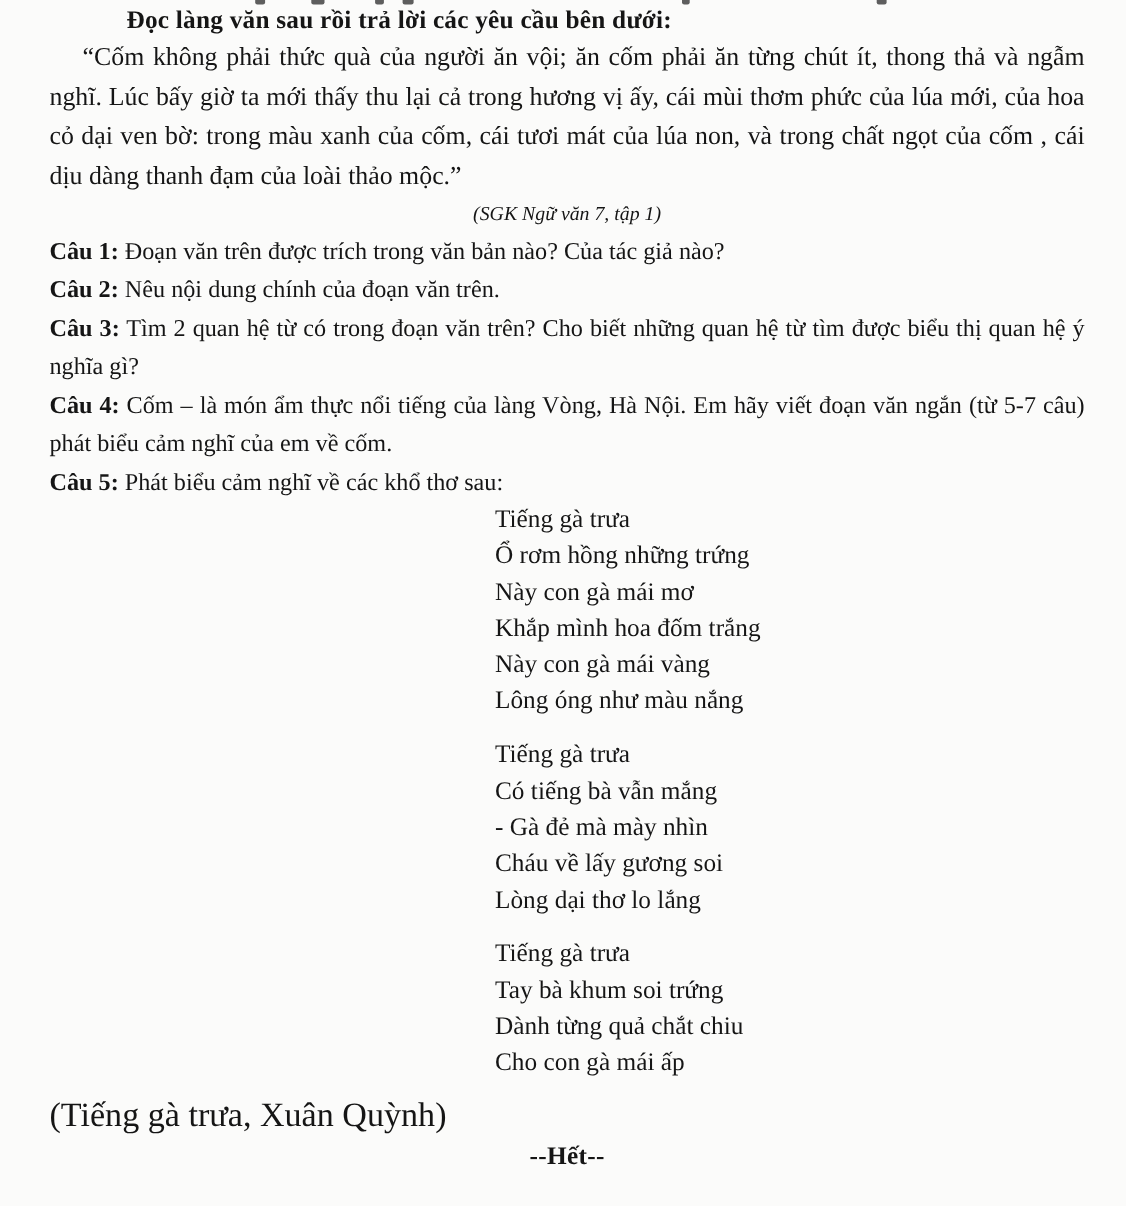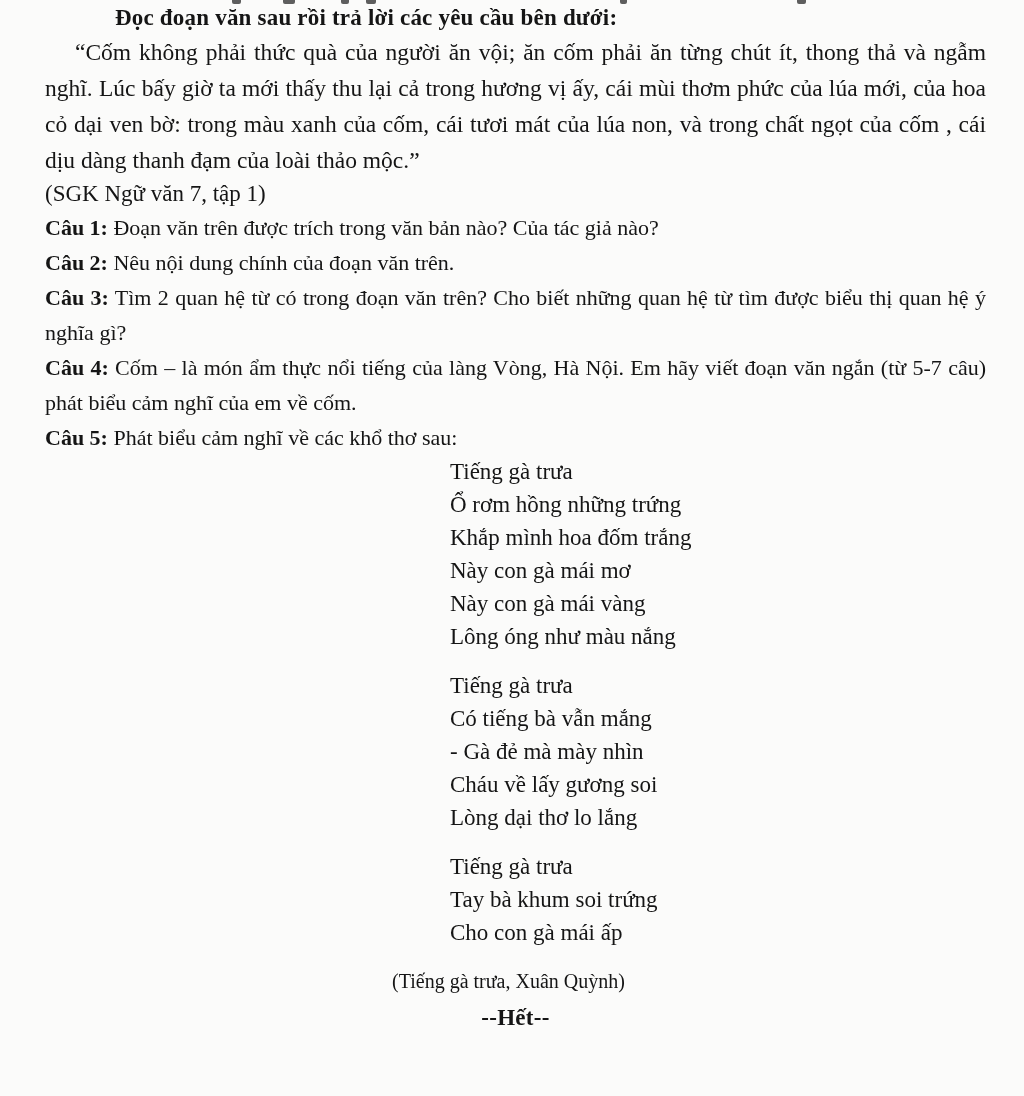--- a/index.html
+++ b/index.html
@@ -51,23 +51,24 @@
 
   .passage {
     margin-top: 1px;
     font-size: 23.5px;
     line-height: 36px;
     text-align: justify;
     text-indent: 30px;
   }
 
   .source-line {
-    font-size: 23px;
+    font-size: 18px;
+    font-style: italic;
     line-height: 32px;
-    text-align: left;
+    text-align: center;
   }
 
   .questions {
     margin-top: 0;
   }
   .question {
     font-size: 22px;
     line-height: 35px;
     text-align: justify;
   }
@@ -81,23 +82,23 @@
     line-height: 33px;
   }
   .stanza {
     margin: 0 0 16px 0;
   }
   .poem-line {
     white-space: pre;
   }
 
   .attribution {
-    font-size: 20px;
+    font-size: 31px;
     line-height: 32px;
-    text-align: center;
+    text-align: left;
     margin-right: 14px;
   }
 
   .footer-line {
     margin-top: 6px;
     font-size: 23px;
     font-weight: 700;
     line-height: 30px;
     text-align: center;
     letter-spacing: .3px;
@@ -110,21 +111,21 @@
   <i class="a1"></i>
   <i class="a2"></i>
   <i class="a3"></i>
   <i class="a4"></i>
   <i class="a5"></i>
   <i class="a6"></i>
 </div>
 
 <div class="page">
 
-  <div class="heading">Đọc đoạn văn sau rồi trả lời các yêu cầu bên dưới:</div>
+  <div class="heading">Đọc làng văn sau rồi trả lời các yêu cầu bên dưới:</div>
 
   <div class="passage">“Cốm không phải thức quà của người ăn vội; ăn cốm phải ăn từng chút ít, thong thả và ngẫm nghĩ. Lúc bấy giờ ta mới thấy thu lại cả trong hương vị ấy, cái mùi thơm phức của lúa mới, của hoa cỏ dại ven bờ: trong màu xanh của cốm, cái tươi mát của lúa non, và trong chất ngọt của cốm , cái dịu dàng thanh đạm của loài thảo mộc.”</div>
 
   <div class="source-line">(SGK Ngữ văn 7, tập 1)</div>
 
   <div class="questions">
     <div class="question">
       <span class="q-label">Câu 1:</span><span> Đoạn văn trên được trích trong văn bản nào? Của tác giả nào?</span>
     </div>
     <div class="question">
@@ -138,35 +139,36 @@
     </div>
     <div class="question">
       <span class="q-label">Câu 5:</span><span> Phát biểu cảm nghĩ về các khổ thơ sau:</span>
     </div>
   </div>
 
   <div class="poem">
     <div class="stanza">
       <div class="poem-line">Tiếng gà trưa</div>
       <div class="poem-line">Ổ rơm hồng những trứng</div>
+      <div class="poem-line">Này con gà mái mơ</div>
       <div class="poem-line">Khắp mình hoa đốm trắng</div>
-      <div class="poem-line">Này con gà mái mơ</div>
       <div class="poem-line">Này con gà mái vàng</div>
       <div class="poem-line">Lông óng như màu nắng</div>
     </div>
     <div class="stanza">
       <div class="poem-line">Tiếng gà trưa</div>
       <div class="poem-line">Có tiếng bà vẫn mắng</div>
       <div class="poem-line">- Gà đẻ mà mày nhìn</div>
       <div class="poem-line">Cháu về lấy gương soi</div>
       <div class="poem-line">Lòng dại thơ lo lắng</div>
     </div>
     <div class="stanza">
       <div class="poem-line">Tiếng gà trưa</div>
       <div class="poem-line">Tay bà khum soi trứng</div>
+      <div class="poem-line">Dành từng quả chắt chiu</div>
       <div class="poem-line">Cho con gà mái ấp</div>
     </div>
   </div>
 
   <div class="attribution">(Tiếng gà trưa, Xuân Quỳnh)</div>
 
   <div class="footer-line">--Hết--</div>
 
 </div>
 

